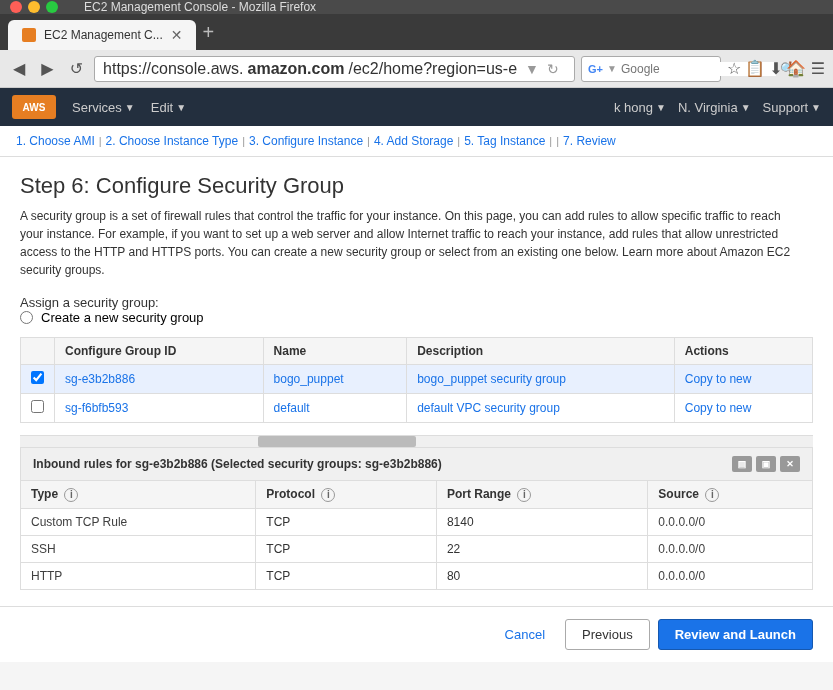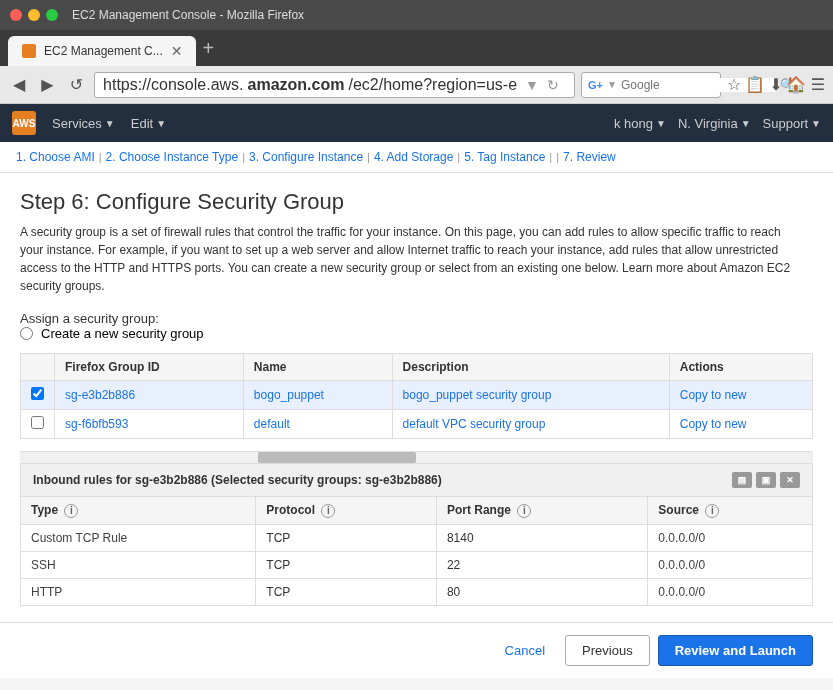--- a/index.html
+++ b/index.html
@@ -1,25 +1,25 @@
 <!DOCTYPE html>
 <html><head>
   <meta charset="utf-8">
   <style>
     * { box-sizing: border-box; margin: 0; padding: 0; }
     body { font-family: Arial, sans-serif; font-size: 13px; background: #f5f5f5; width: 833px; min-height: 690px; overflow: hidden; }
 
     
     .browser-titlebar {
       background: #4a4a4a;
-      height: 30px;
+      height: 14px;
       display: flex;
       align-items: center;
       padding: 0 10px;
-      gap: 4px;
+      gap: 16px;
     }
     .browser-controls { display: flex; gap: 6px; align-items: center; }
     .btn-circle { width: 12px; height: 12px; border-radius: 50%; border: none; cursor: pointer; }
     .btn-red { background: #ff5f57; }
     .btn-yellow { background: #ffbd2e; }
     .btn-green { background: #28ca41; }
     .browser-title { color: #ddd; font-size: 12px; margin-left: 10px; }
 
     .browser-tabbar {
       background: #3a3a3a;
@@ -83,21 +83,21 @@
 
     
     .aws-topbar {
       background: #232f3e;
       height: 38px;
       display: flex;
       align-items: center;
       padding: 0 12px;
       gap: 16px;
     }
-    .aws-logo { width: 24px; height: 24px; background: #e67e22; border-radius: 3px; display: flex; align-items: center; justify-content: center; color: white; font-weight: bold; font-size: 10px; }
+    .aws-logo { width: 44px; height: 24px; background: #e67e22; border-radius: 3px; display: flex; align-items: center; justify-content: center; color: white; font-weight: bold; font-size: 10px; }
     .aws-nav-item { color: #ccc; font-size: 13px; cursor: pointer; display: flex; align-items: center; gap: 3px; }
     .aws-nav-spacer { flex: 1; }
     .aws-nav-right { display: flex; gap: 12px; align-items: center; }
     .dropdown-arrow { font-size: 10px; }
 
     
     .wizard-steps {
       background: white;
       border-bottom: 1px solid #ddd;
       padding: 8px 16px;
@@ -338,21 +338,21 @@
     <div class="radio-option">
       <input type="radio" name="sg-option" id="new-sg" style="">
       <label for="new-sg">Create a new security group</label>
     </div>
   </div>
 
   <table class="security-table">
     <thead>
       <tr>
         <th class="checkbox-cell"></th>
-        <th>Firefox Group ID</th>
+        <th>Configure Group ID</th>
         <th>Name</th>
         <th>Description</th>
         <th>Actions</th>
       </tr>
     </thead>
     <tbody>
       <tr class="selected">
         <td class="checkbox-cell"><input type="checkbox" checked="" style=""></td>
         <td><a href="#">sg-e3b2b886</a></td>
         <td><a href="#">bogo_puppet</a></td>

